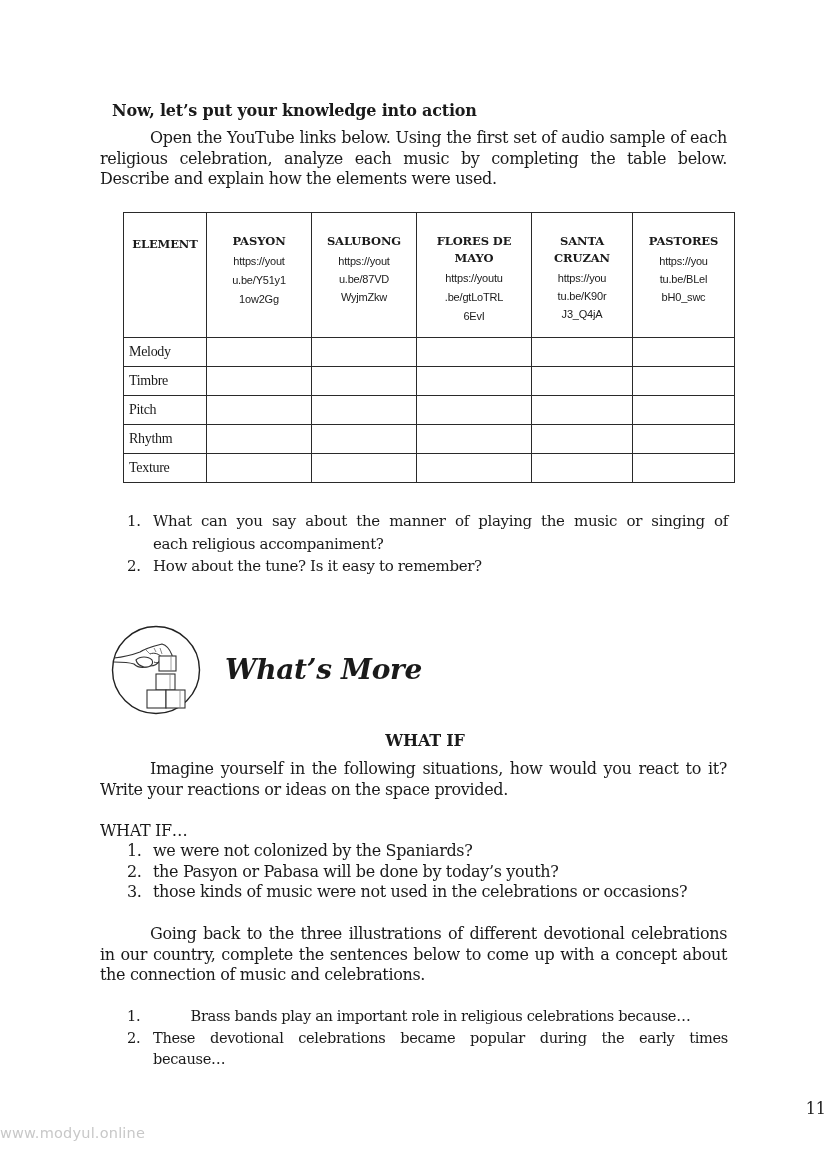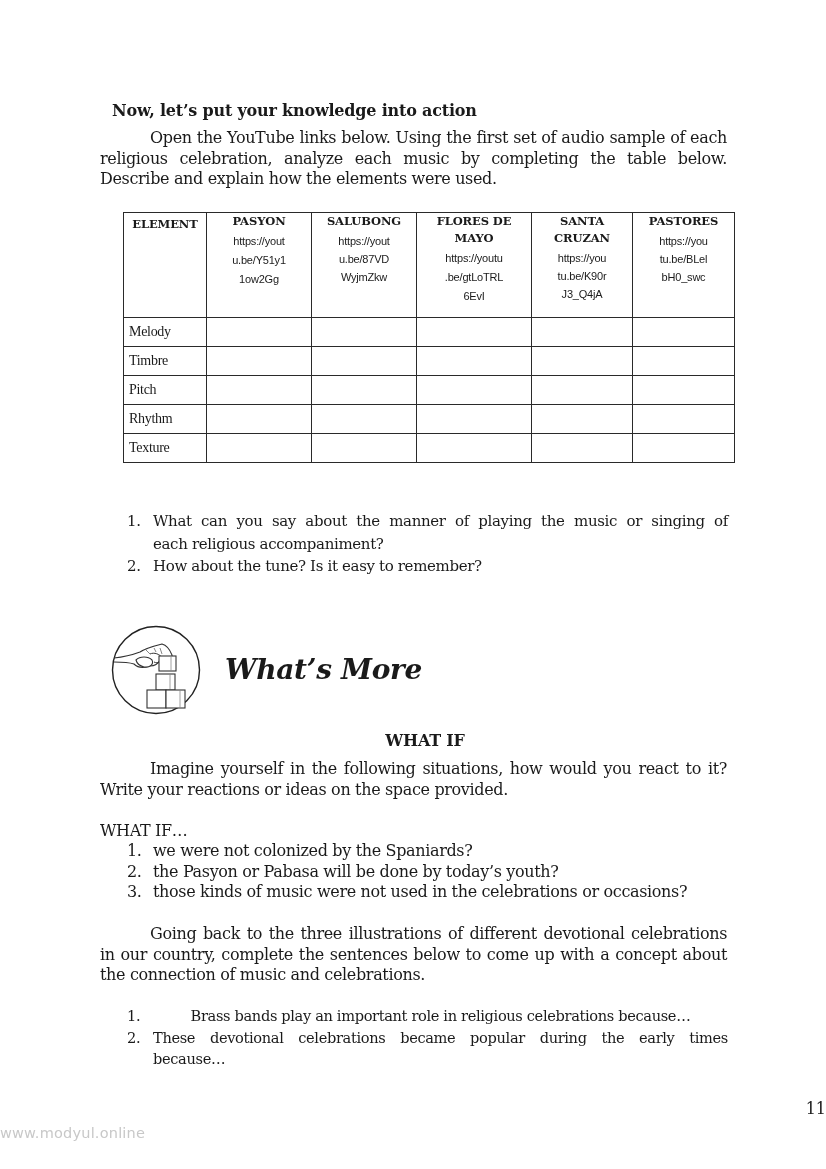--- a/index.html
+++ b/index.html
@@ -30,21 +30,21 @@
     }
     table.analysis td, table.analysis th {
       border: 1.5px solid #2a2a2a;
       padding: 0;
       vertical-align: top;
     }
     table.analysis th {
       text-align: center;
       font-weight: normal;
       height: 104px;
-      padding-top: 0;
+      padding-top: 20px;
     }
     .col-head {
       font-family: "DejaVu Serif", serif;
       font-weight: bold; font-size: 11.5px; line-height: 17px;
       letter-spacing: -0.1px;
     }
     .col-link {
       font-family: Liberation Sans, sans-serif;
       font-size: 11px; line-height: 18px; letter-spacing: -0.2px;
       word-break: break-all;

